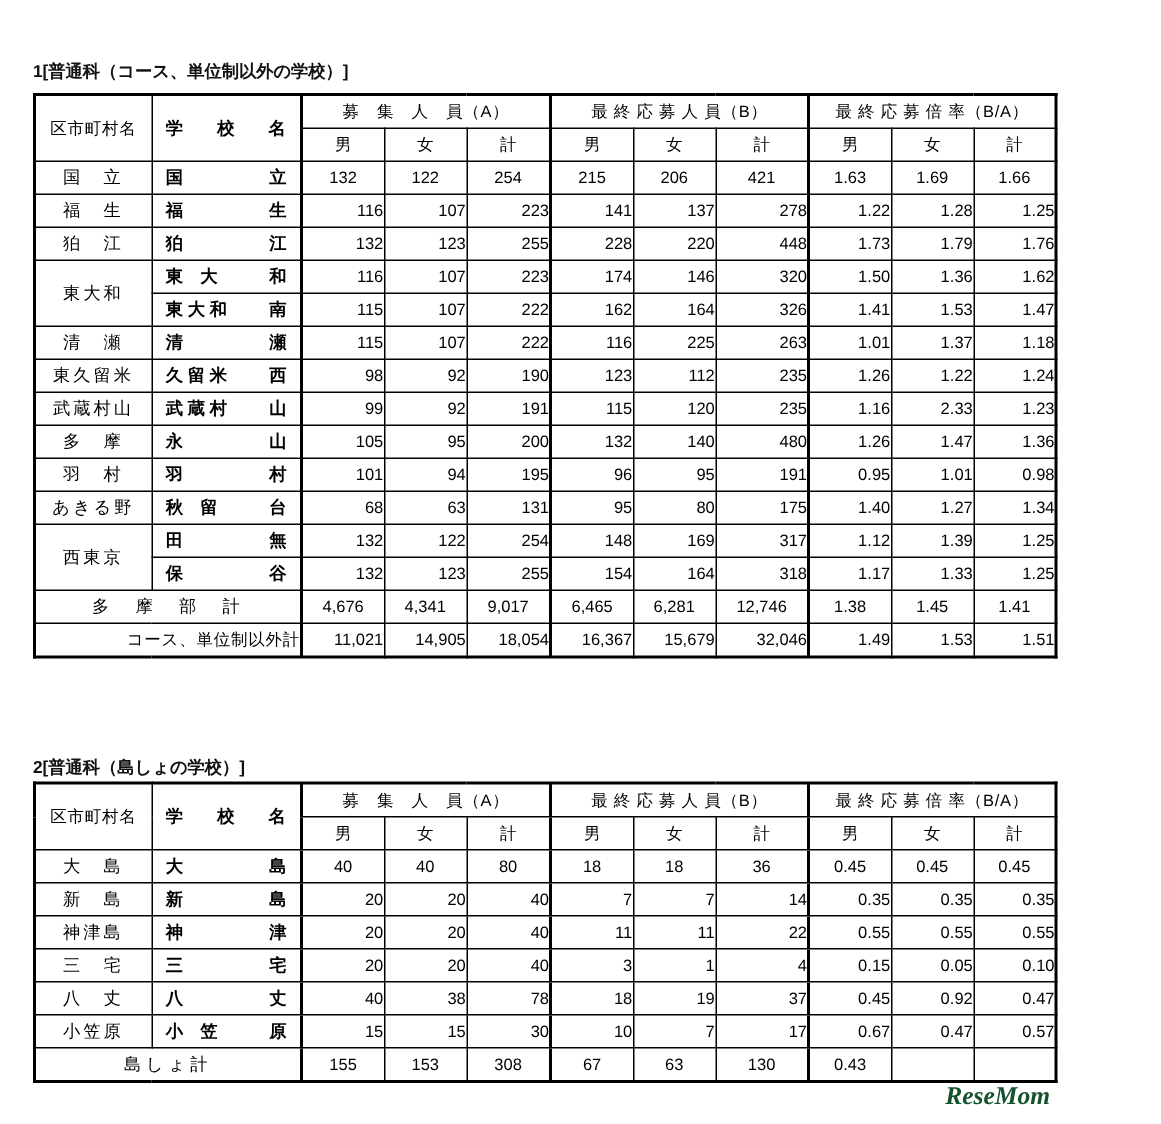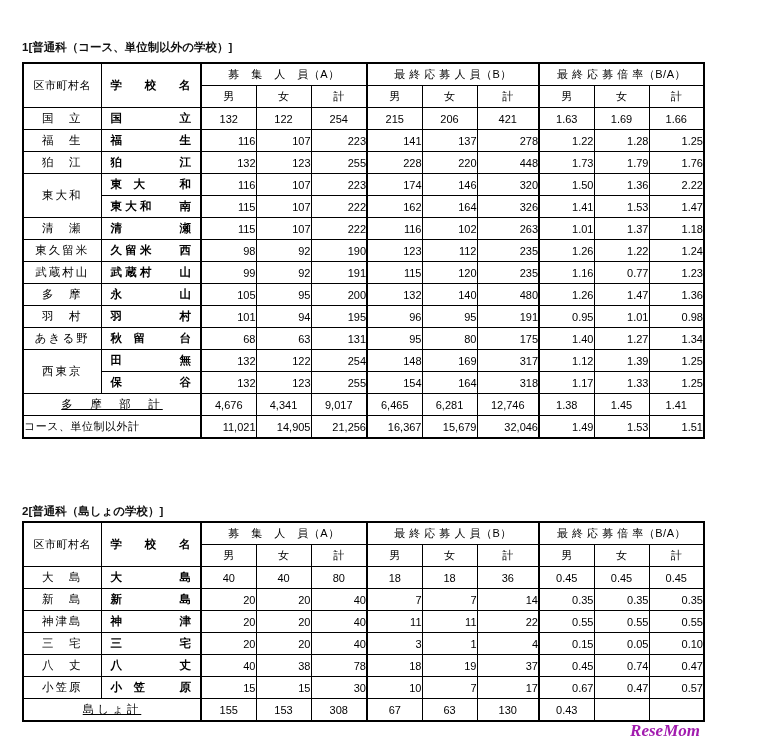--- a/index.html
+++ b/index.html
@@ -73,45 +73,44 @@
     justify-content: space-between;
     padding: 0 9px;
     font-weight: bold;
     font-size: 11.5px;
   }
   .total-label {
     text-align: center;
     font-weight: bold;
     font-size: 11.5px;
     letter-spacing: 3px;
-    text-decoration: underline;
   }
   .total-label-sm {
-    text-align: left;
+    text-align: right;
     font-weight: bold;
     font-size: 11px;
     letter-spacing: 0.5px;
   }
   .thick-top td { border-top: 2px solid #000; text-align: center; }
   .outer {
     border: 2px solid #000;
   }
   .sep-left { border-left: 2px solid #000 !important; }
   #table1 { position: absolute; left: 22px; top: 62px; }
   #table2 { position: absolute; left: 22px; top: 521px; }
 
   .watermark {
     position: absolute;
     right: 14px;
     bottom: 8px;
     font-family: "Liberation Serif", serif;
     font-size: 17px;
     font-style: italic;
     font-weight: bold;
-    color: #a21caf;
+    color: #14532d;
     letter-spacing: 0px;
     user-select: none;
   }
 </style>
 </head>
 <body>
 
 <div class="page">
 
   <div class="section-title" id="sec1-title">1[普通科（コース、単位制以外の学校）]</div>
@@ -219,21 +218,21 @@
             </div>
           </td>
         <td class="num sep-left">116</td>
         <td class="num">107</td>
         <td class="num">223</td>
         <td class="num sep-left">174</td>
         <td class="num">146</td>
         <td class="num">320</td>
         <td class="num sep-left">1.50</td>
         <td class="num">1.36</td>
-        <td class="num">2.22</td>
+        <td class="num">1.62</td>
       </tr>
       <tr>
         <td>
             <div class="spread">
               <span>東 大 和</span>
               <span>南</span>
             </div>
           </td>
         <td class="num sep-left">115</td>
         <td class="num">107</td>
@@ -250,21 +249,21 @@
         <td>
             <div class="spread">
               <span>清</span>
               <span>瀬</span>
             </div>
           </td>
         <td class="num sep-left">115</td>
         <td class="num">107</td>
         <td class="num">222</td>
         <td class="num sep-left">116</td>
-        <td class="num">102</td>
+        <td class="num">225</td>
         <td class="num">263</td>
         <td class="num sep-left">1.01</td>
         <td class="num">1.37</td>
         <td class="num">1.18</td>
       </tr>
       <tr>
         <td class="city">東久留米</td>
         <td>
             <div class="spread">
               <span>久 留 米</span>
@@ -289,21 +288,21 @@
               <span>山</span>
             </div>
           </td>
         <td class="num sep-left">99</td>
         <td class="num">92</td>
         <td class="num">191</td>
         <td class="num sep-left">115</td>
         <td class="num">120</td>
         <td class="num">235</td>
         <td class="num sep-left">1.16</td>
-        <td class="num">0.77</td>
+        <td class="num">2.33</td>
         <td class="num">1.23</td>
       </tr>
       <tr>
         <td class="city">多　摩</td>
         <td>
             <div class="spread">
               <span>永</span>
               <span>山</span>
             </div>
           </td>
@@ -398,21 +397,21 @@
         <td class="num">6,281</td>
         <td class="num">12,746</td>
         <td class="num sep-left">1.38</td>
         <td class="num">1.45</td>
         <td class="num">1.41</td>
       </tr>
       <tr>
         <td class="total-label-sm" colspan="2">コース、単位制以外計</td>
         <td class="num sep-left">11,021</td>
         <td class="num">14,905</td>
-        <td class="num">21,256</td>
+        <td class="num">18,054</td>
         <td class="num sep-left">16,367</td>
         <td class="num">15,679</td>
         <td class="num">32,046</td>
         <td class="num sep-left">1.49</td>
         <td class="num">1.53</td>
         <td class="num">1.51</td>
       </tr>
     </tbody>
   </table>
 
@@ -538,21 +537,21 @@
               <span>丈</span>
             </div>
           </td>
         <td class="num sep-left">40</td>
         <td class="num">38</td>
         <td class="num">78</td>
         <td class="num sep-left">18</td>
         <td class="num">19</td>
         <td class="num">37</td>
         <td class="num sep-left">0.45</td>
-        <td class="num">0.74</td>
+        <td class="num">0.92</td>
         <td class="num">0.47</td>
       </tr>
       <tr>
         <td class="city">小笠原</td>
         <td>
             <div class="spread">
               <span>小　笠</span>
               <span>原</span>
             </div>
           </td>

